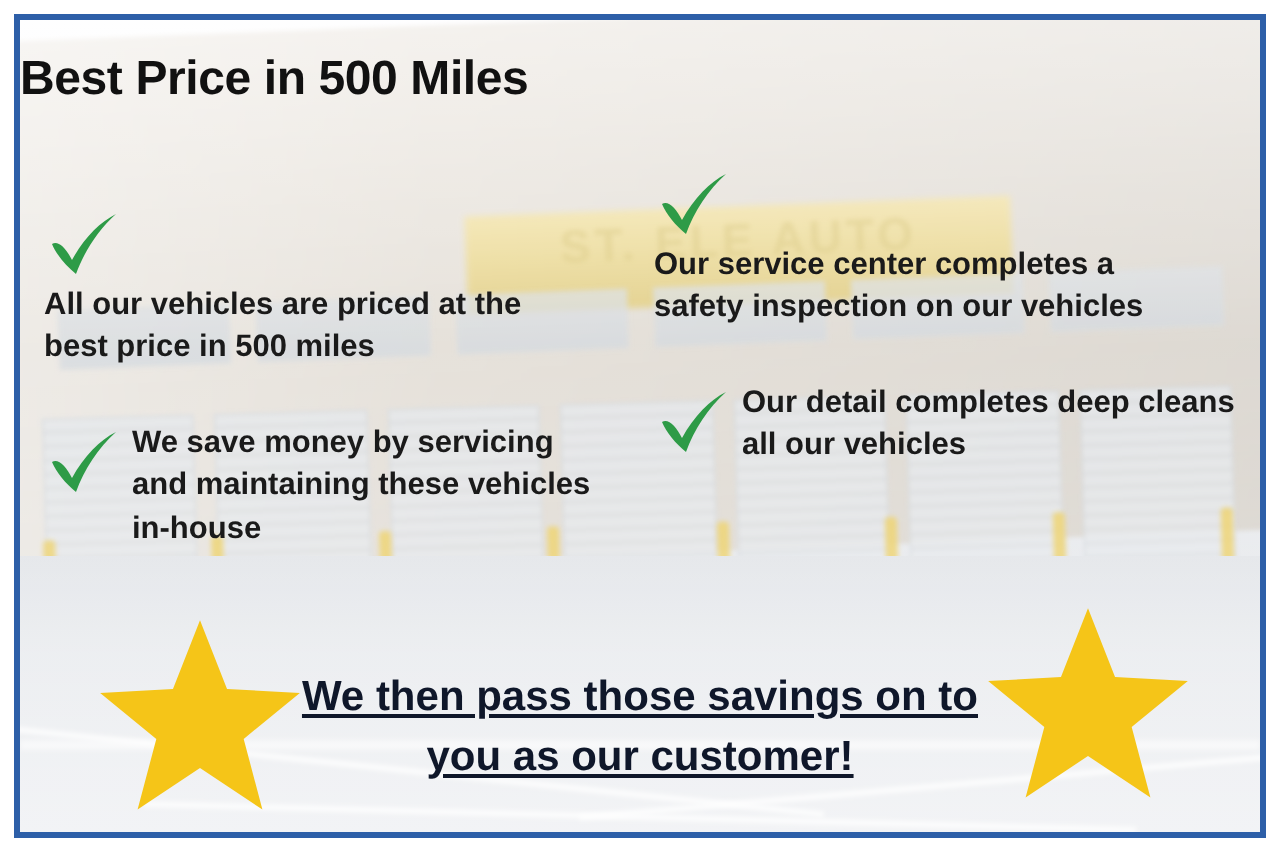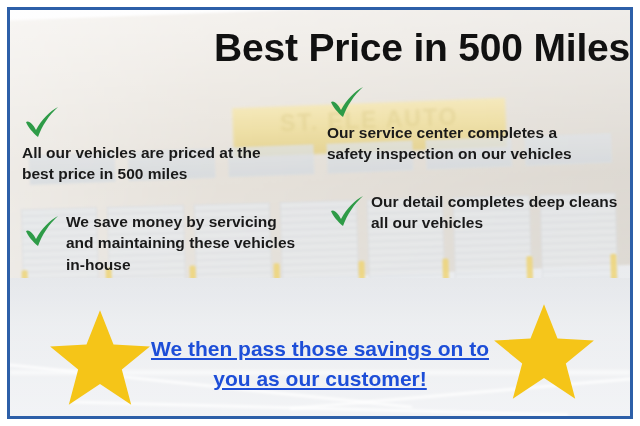--- a/index.html
+++ b/index.html
@@ -131,22 +131,22 @@
   .haze{
     position:absolute;inset:0;
     background:linear-gradient(180deg,rgba(255,255,255,.55) 0%,rgba(255,255,255,.22) 40%,rgba(255,255,255,.45) 100%);
     pointer-events:none;
   }
   
   .content{position:absolute;inset:0;}
   .title{
     position:absolute;
     left:0;right:0;top:16px;
-    text-align:right;
-    font-size:39px;
+    text-align:left;
+    font-size:24px;
     font-weight:bold;
     color:#111111;
     letter-spacing:-.2px;
     white-space:nowrap;
   }
   .cols{
     position:absolute;
     left:12px;right:6px;top:72px;
     display:flex;
   }
@@ -176,21 +176,21 @@
   }
   .col.right .btext{max-width:248px;}
   .tagline{
     position:absolute;
     left:120px;right:120px;
     bottom:22px;
     text-align:center;
     font-size:21px;
     font-weight:bold;
     line-height:1.42;
-    color:#1d4ed8;
+    color:#0f172a;
     text-decoration:underline;
     text-underline-offset:2px;
   }
   .star{
     position:absolute;
     width:104px;height:100px;
   }
   .star.left{left:38px;bottom:8px;}
   .star.right{right:34px;bottom:14px;}
   .star svg{display:block;width:100%;height:100%;}

